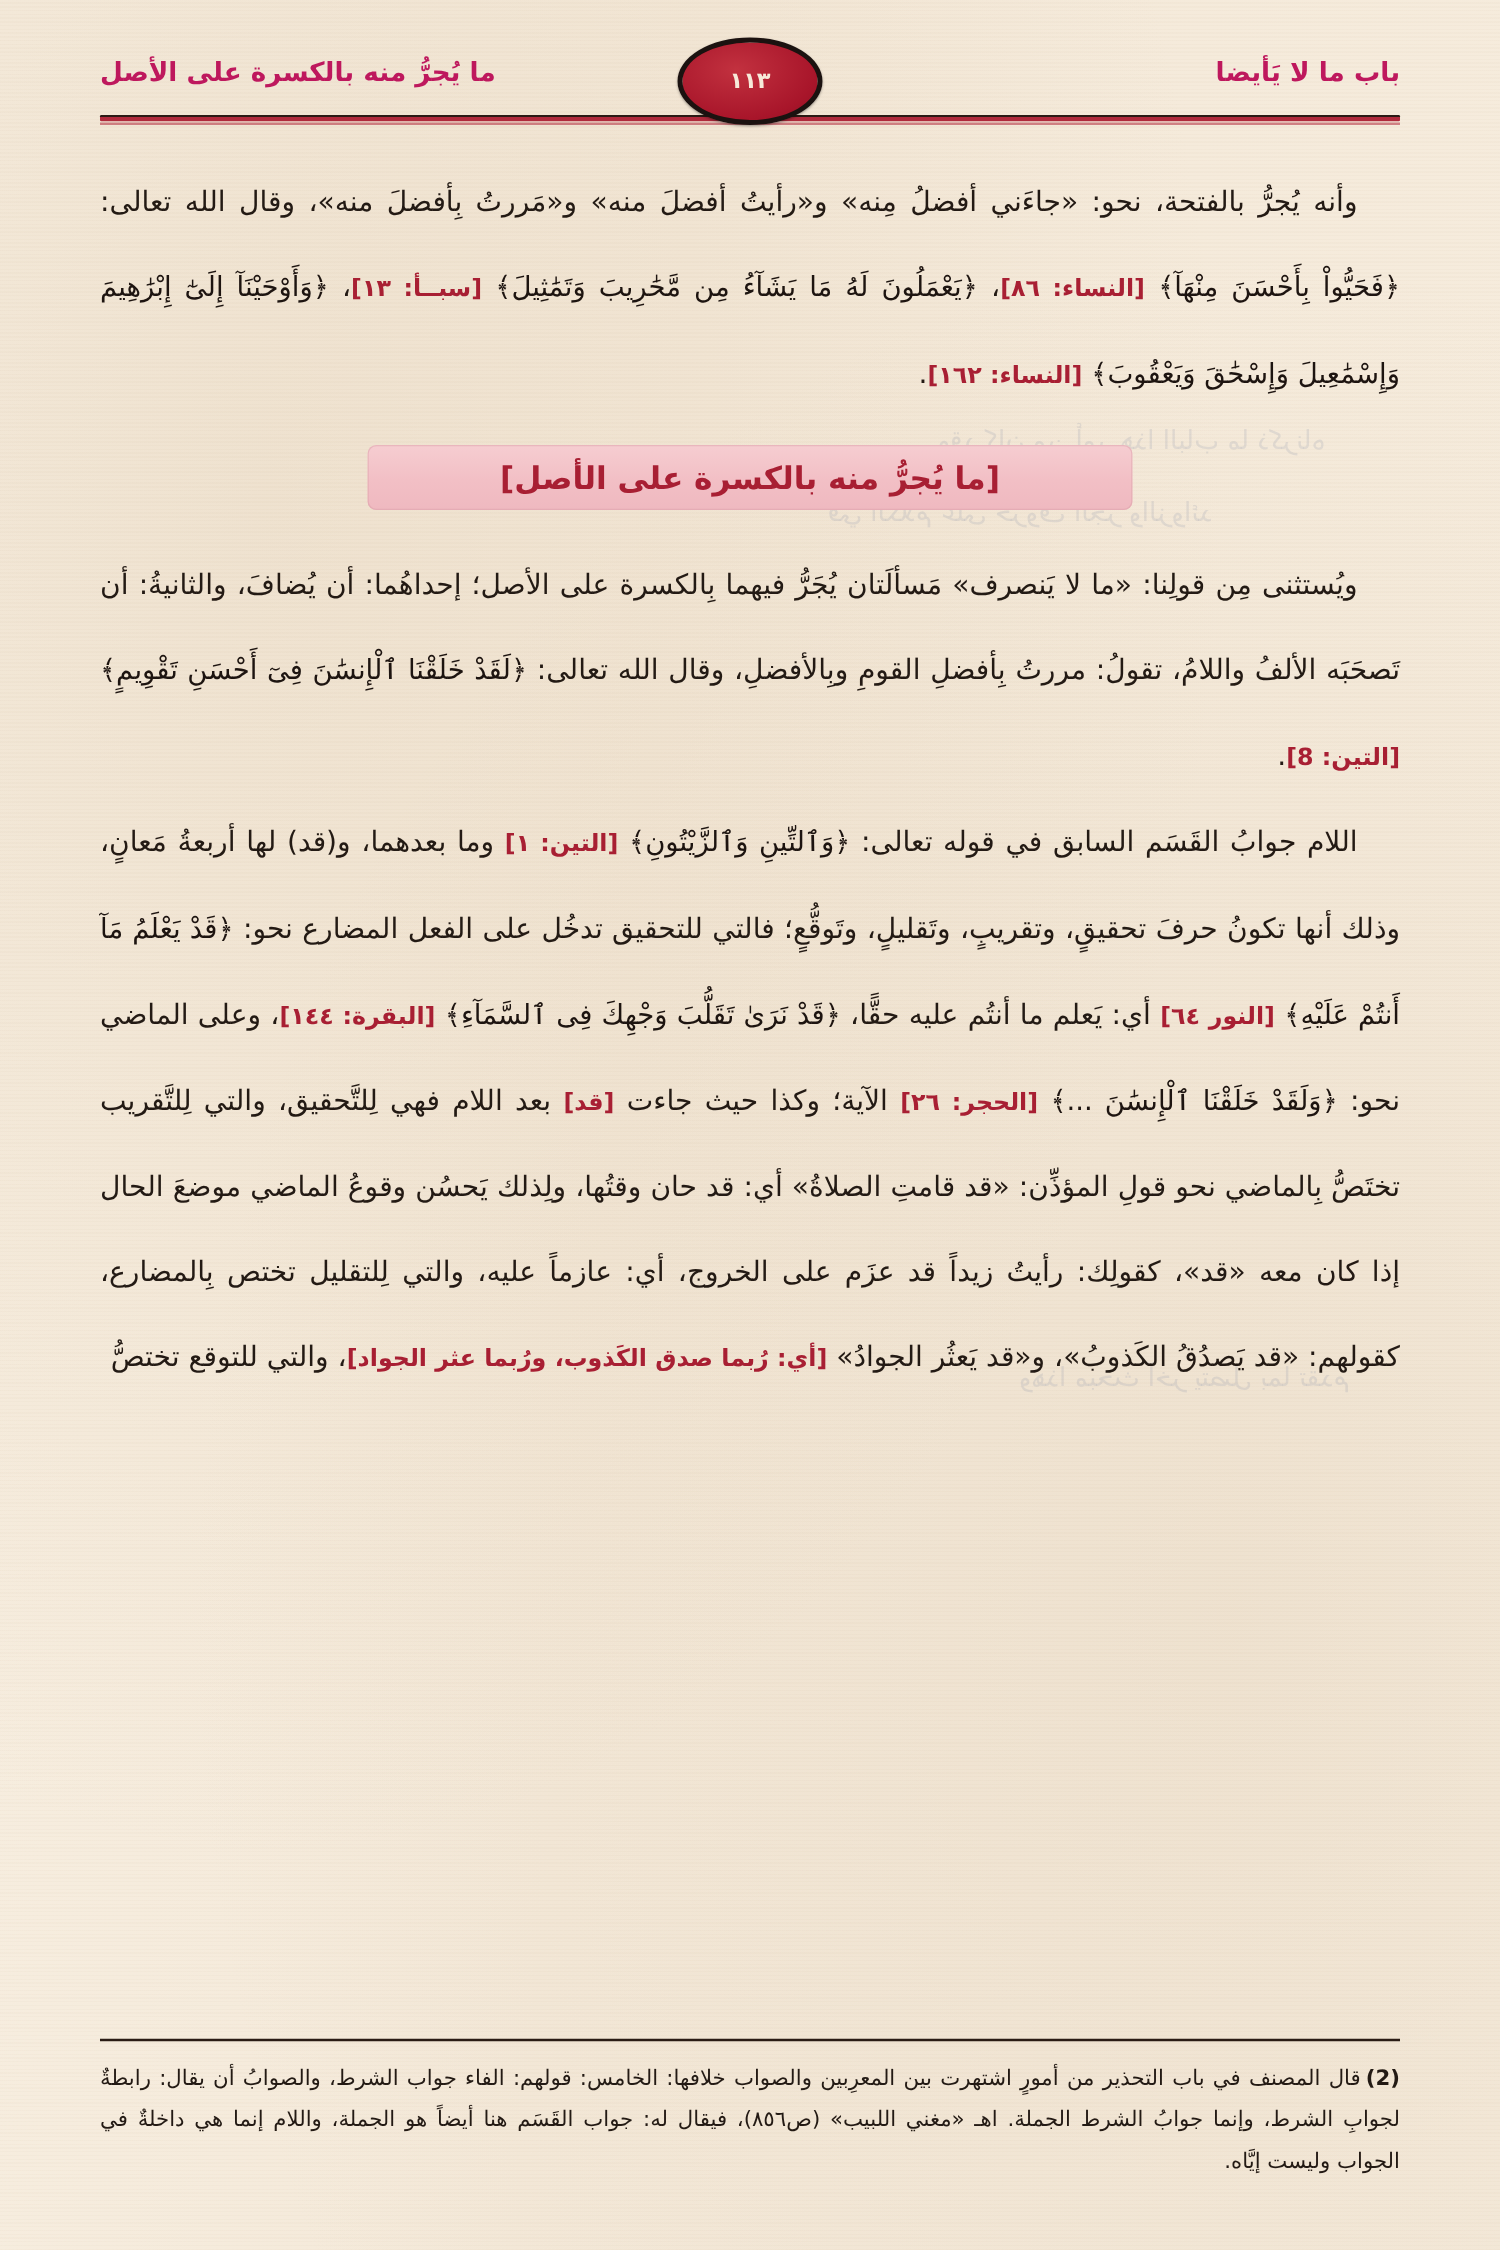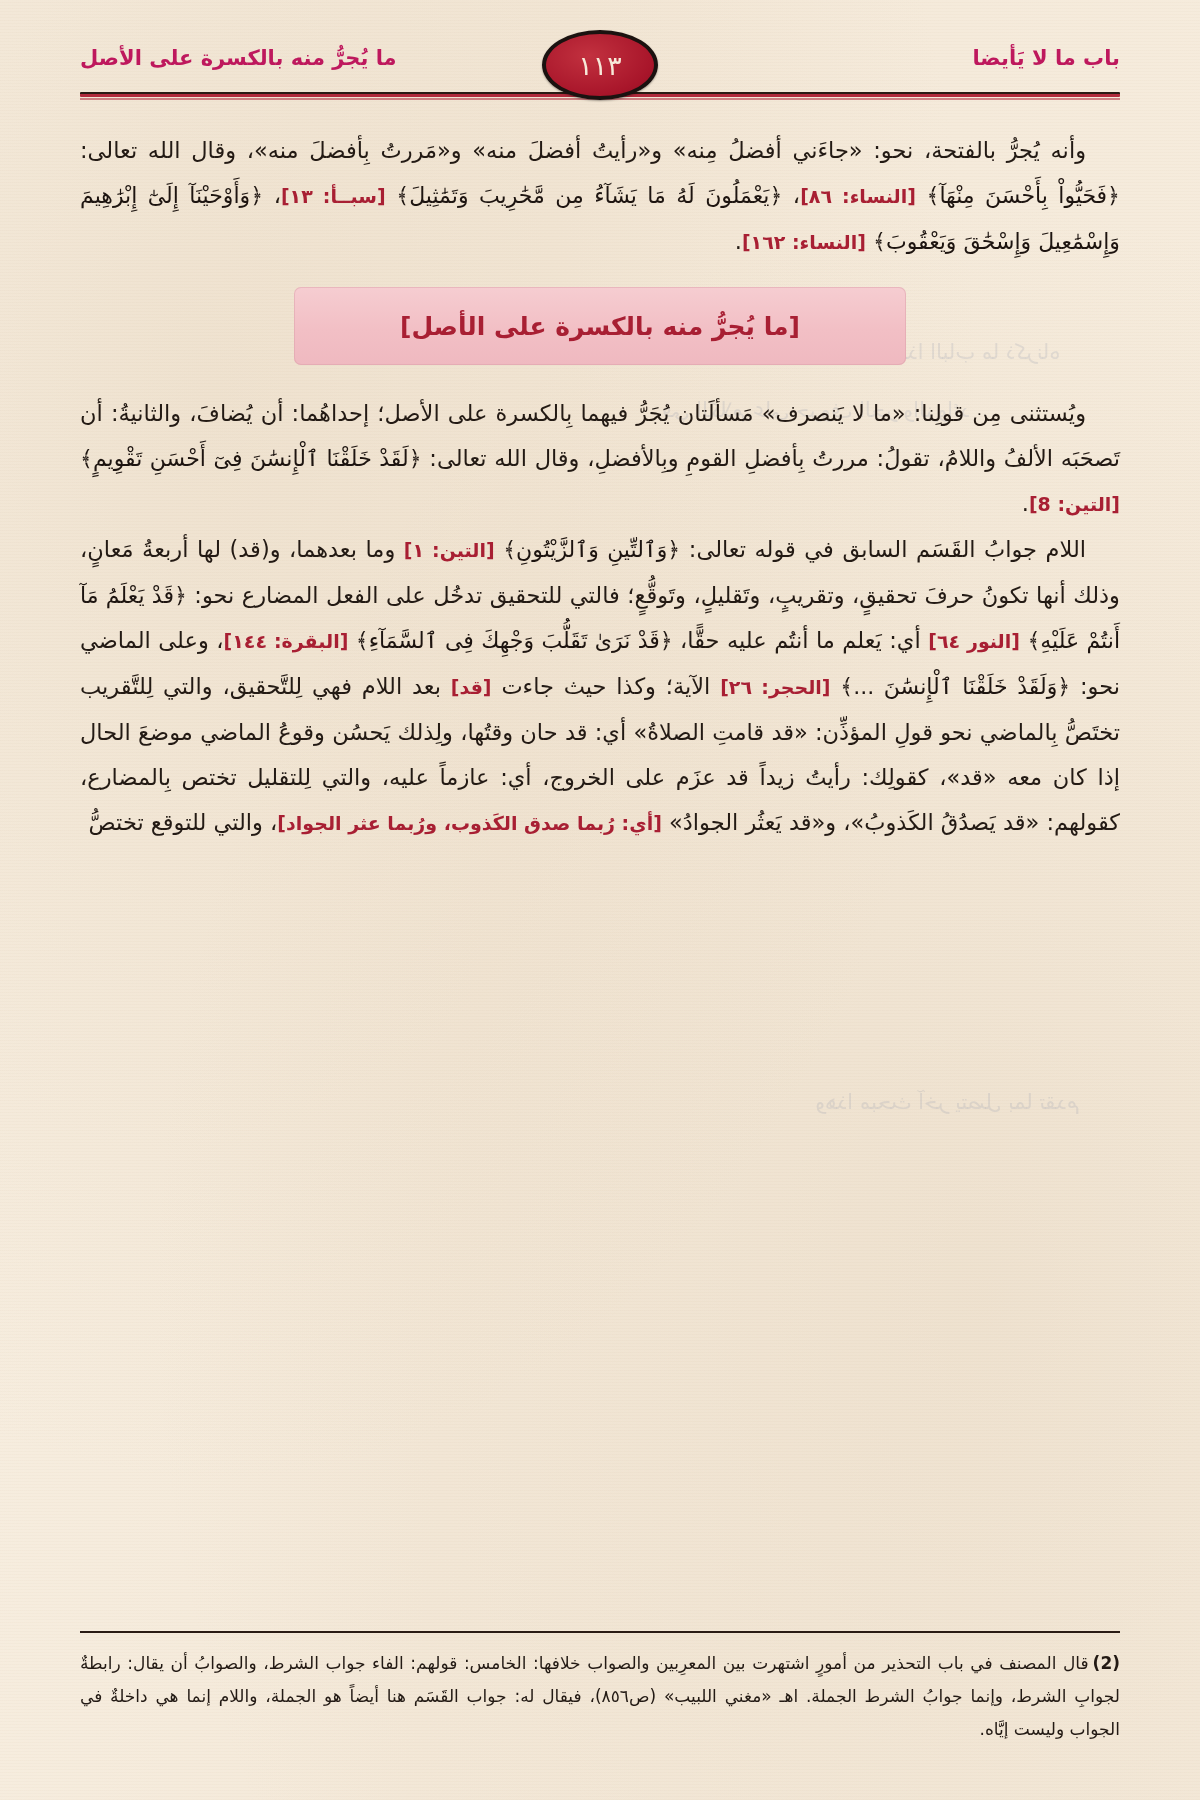--- a/index.html
+++ b/index.html
@@ -86,60 +86,60 @@
     background: radial-gradient(ellipse at 40% 35%, #c2313f 0%, #a8152a 70%, #8e0f22 100%);
     border: 4px solid #1b1210;
     box-shadow: 0 1px 2px rgba(0,0,0,.35);
     display: flex;
     align-items: center;
     justify-content: center;
     z-index: 4;
   }
   .page-badge span {
     color: #f7e9d9;
-    font-size: 27px;
-    font-weight: normal;
+    font-size: 18px;
+    font-weight: bold;
     letter-spacing: 2px;
     line-height: 1;
   }
 
   
   .body-area {
     position: absolute;
     top: 128px;
     left: 80px;
     right: 80px;
     bottom: 0;
   }
   p.para {
     margin: 0 0 0 0;
     text-align: justify;
     text-align-last: right;
     direction: rtl;
     font-size: 22.5px;
-    line-height: 45px;
+    line-height: 68px;
     color: #231a14;
     text-indent: 34px;
   }
   .ref {
     color: #a81f33;
     font-size: 19px;
     font-weight: bold;
   }
   .quran {
     font-size: 22px;
     color: #1d1410;
     letter-spacing: .5px;
   }
 
   
   .section-head {
     margin: 22px auto 26px auto;
     width: 612px;
-    height: 78px;
+    height: 52px;
     background: linear-gradient(180deg, #f6cdd1 0%, #f2bfc5 55%, #efb9c0 100%);
     border-radius: 7px;
     display: flex;
     align-items: center;
     justify-content: center;
     box-shadow: inset 0 0 0 1px rgba(220,160,170,.5);
   }
   .section-head span {
     color: #a81f33;
     font-weight: bold;

